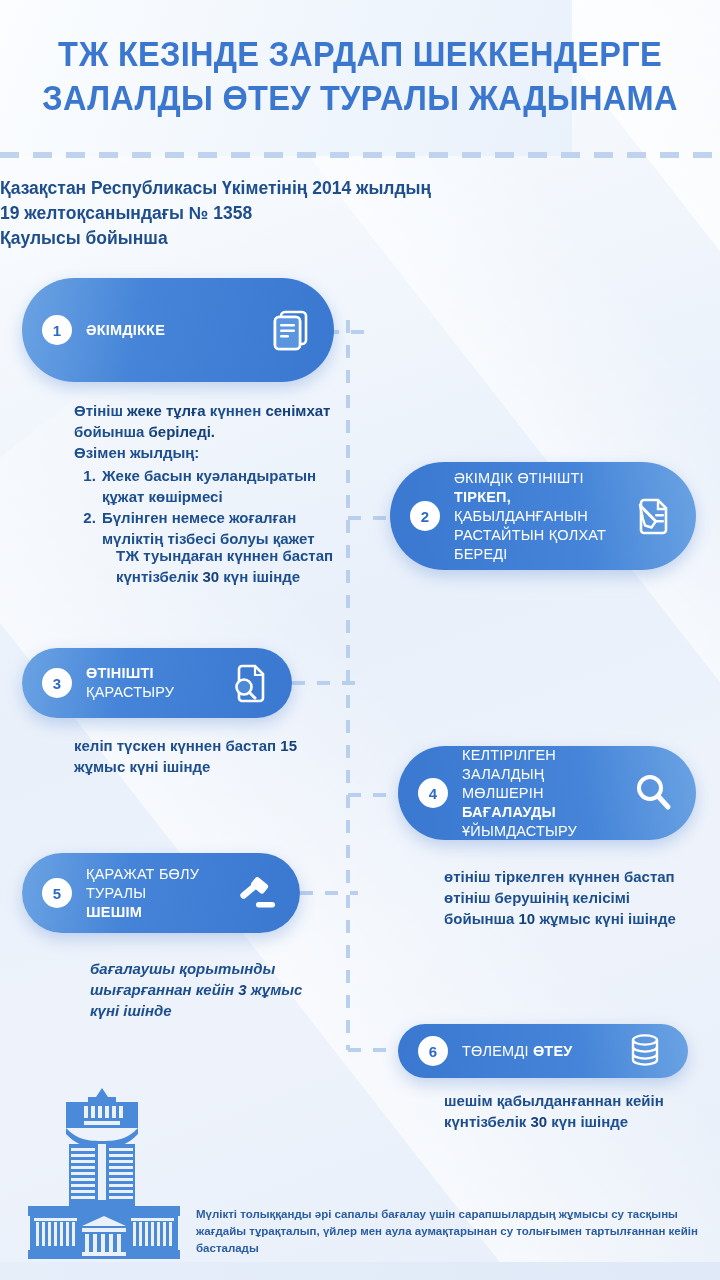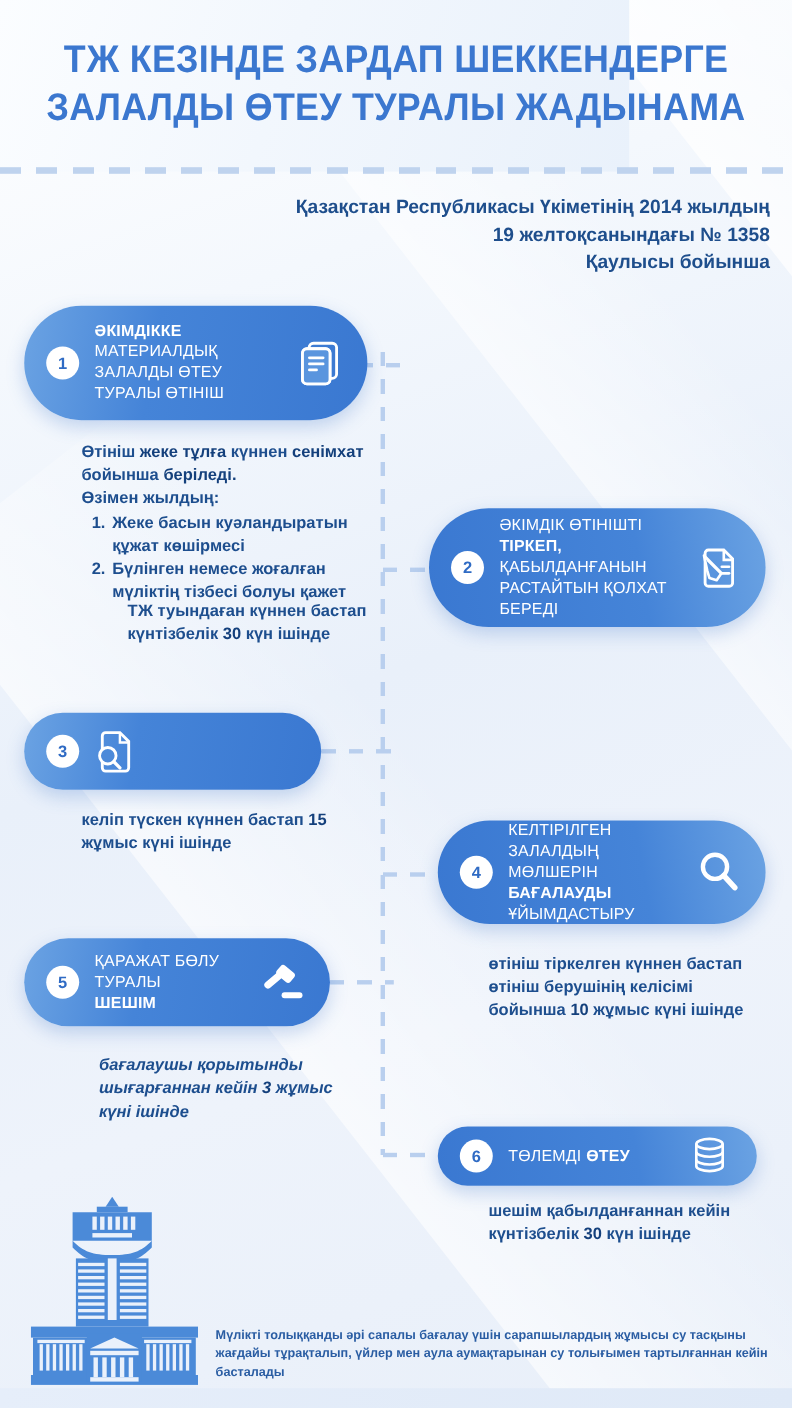--- a/index.html
+++ b/index.html
@@ -26,21 +26,21 @@
     background:linear-gradient(110deg,#fbfdff 0%,#f2f7fd 45%,#e9f1fb 100%);}
   .title{
     position:absolute;left:0;top:32px;width:720px;text-align:center;
     color:#3b77cf;font-weight:bold;font-size:35px;line-height:44px;
     letter-spacing:.3px;transform:scaleX(.93);transform-origin:center top;
   }
   .title .l{display:block;}
   .dashsep{position:absolute;left:0;top:152px;width:720px;height:6px;
     background:repeating-linear-gradient(90deg,#bfd3ee 0 19px,rgba(0,0,0,0) 19px 33px);}
 
-  .subtitle{position:absolute;left:0;top:176px;width:700px;text-align:right;
+  .subtitle{position:absolute;left:0;top:176px;width:700px;text-align:left;
     color:#1e4e8c;font-size:17.5px;line-height:25px;font-weight:600;}
   .subtitle span{display:block;}
 
   
   .spine{position:absolute;left:346px;top:320px;width:4px;height:730px;
     background:repeating-linear-gradient(180deg,#b9cfee 0 13px,rgba(0,0,0,0) 13px 25px);}
   .stub{position:absolute;height:4px;
     background:repeating-linear-gradient(90deg,#b9cfee 0 13px,rgba(0,0,0,0) 13px 25px);}
 
   
@@ -101,21 +101,20 @@
   <div class="stub" style="left:348px;top:516px;width:44px;"></div>
   <div class="stub" style="left:292px;top:681px;width:66px;"></div>
   <div class="stub" style="left:348px;top:793px;width:52px;"></div>
   <div class="stub" style="left:300px;top:891px;width:58px;"></div>
   <div class="stub" style="left:348px;top:1048px;width:52px;"></div>
 
   <div class="pill" style="left:22px;top:278px;width:312px;height:104px;">
     <div class="num">1</div>
     <div class="ptext">
       <b>ӘКІМДІККЕ</b><br>
-      <span class="reg">МАТЕРИАЛДЫҚ ЗАЛАЛДЫ ӨТЕУ ТУРАЛЫ ӨТІНІШ</span>
     </div>
     <div class="picon">
       <svg width="40" height="44" viewBox="0 0 40 44" fill="none">
         <rect x="10" y="4" width="25" height="32" rx="4" stroke="#fff" stroke-width="2.6"></rect>
         <rect x="4" y="9" width="25" height="32" rx="4" fill="none" stroke="#fff" stroke-width="2.6"></rect>
         <rect x="4" y="9" width="25" height="32" rx="4" fill="#5a95de"></rect>
         <rect x="4" y="9" width="25" height="32" rx="4" fill="none" stroke="#fff" stroke-width="2.6"></rect>
         <rect x="9" y="16" width="15" height="2.6" rx="1.3" fill="#fff"></rect>
         <rect x="9" y="21.5" width="15" height="2.6" rx="1.3" fill="#fff"></rect>
         <rect x="9" y="27" width="9" height="2.6" rx="1.3" fill="#fff"></rect>
@@ -150,20 +149,24 @@
         <rect x="23" y="20" width="9" height="2.4" rx="1.2" fill="#fff"></rect>
         <rect x="23" y="26" width="9" height="2.4" rx="1.2" fill="#fff"></rect>
         <path d="M8 11l16 16-4.5 6.5-6.5-2-2-6.5z" fill="#5a95de" stroke="#fff" stroke-width="2.4" stroke-linejoin="round"></path>
         <path d="M11 15l13 13" stroke="#fff" stroke-width="2.2"></path>
       </svg>
     </div>
   </div>
 
   <div class="pill" style="left:22px;top:648px;width:270px;height:70px;">
     <div class="num">3</div>
+    <div class="ptext">
+      <b>ӨТІНІШТІ</b><br>
+      <span class="reg">ҚАРАСТЫРУ</span>
+    </div>
     <div class="picon">
       <svg width="40" height="42" viewBox="0 0 40 42" fill="none">
         <path d="M13 4h13l8 8v24a3 3 0 0 1-3 3H13a3 3 0 0 1-3-3V7a3 3 0 0 1 3-3z" stroke="#fff" stroke-width="2.6" fill="none"></path>
         <path d="M26 4v9h8" stroke="#fff" stroke-width="2.2" fill="none"></path>
         <circle cx="15" cy="25" r="7.5" fill="#4d8ad9" stroke="#fff" stroke-width="2.6"></circle>
         <path d="M20.5 30.5L26 36" stroke="#fff" stroke-width="3" stroke-linecap="round"></path>
       </svg>
     </div>
   </div>
 

